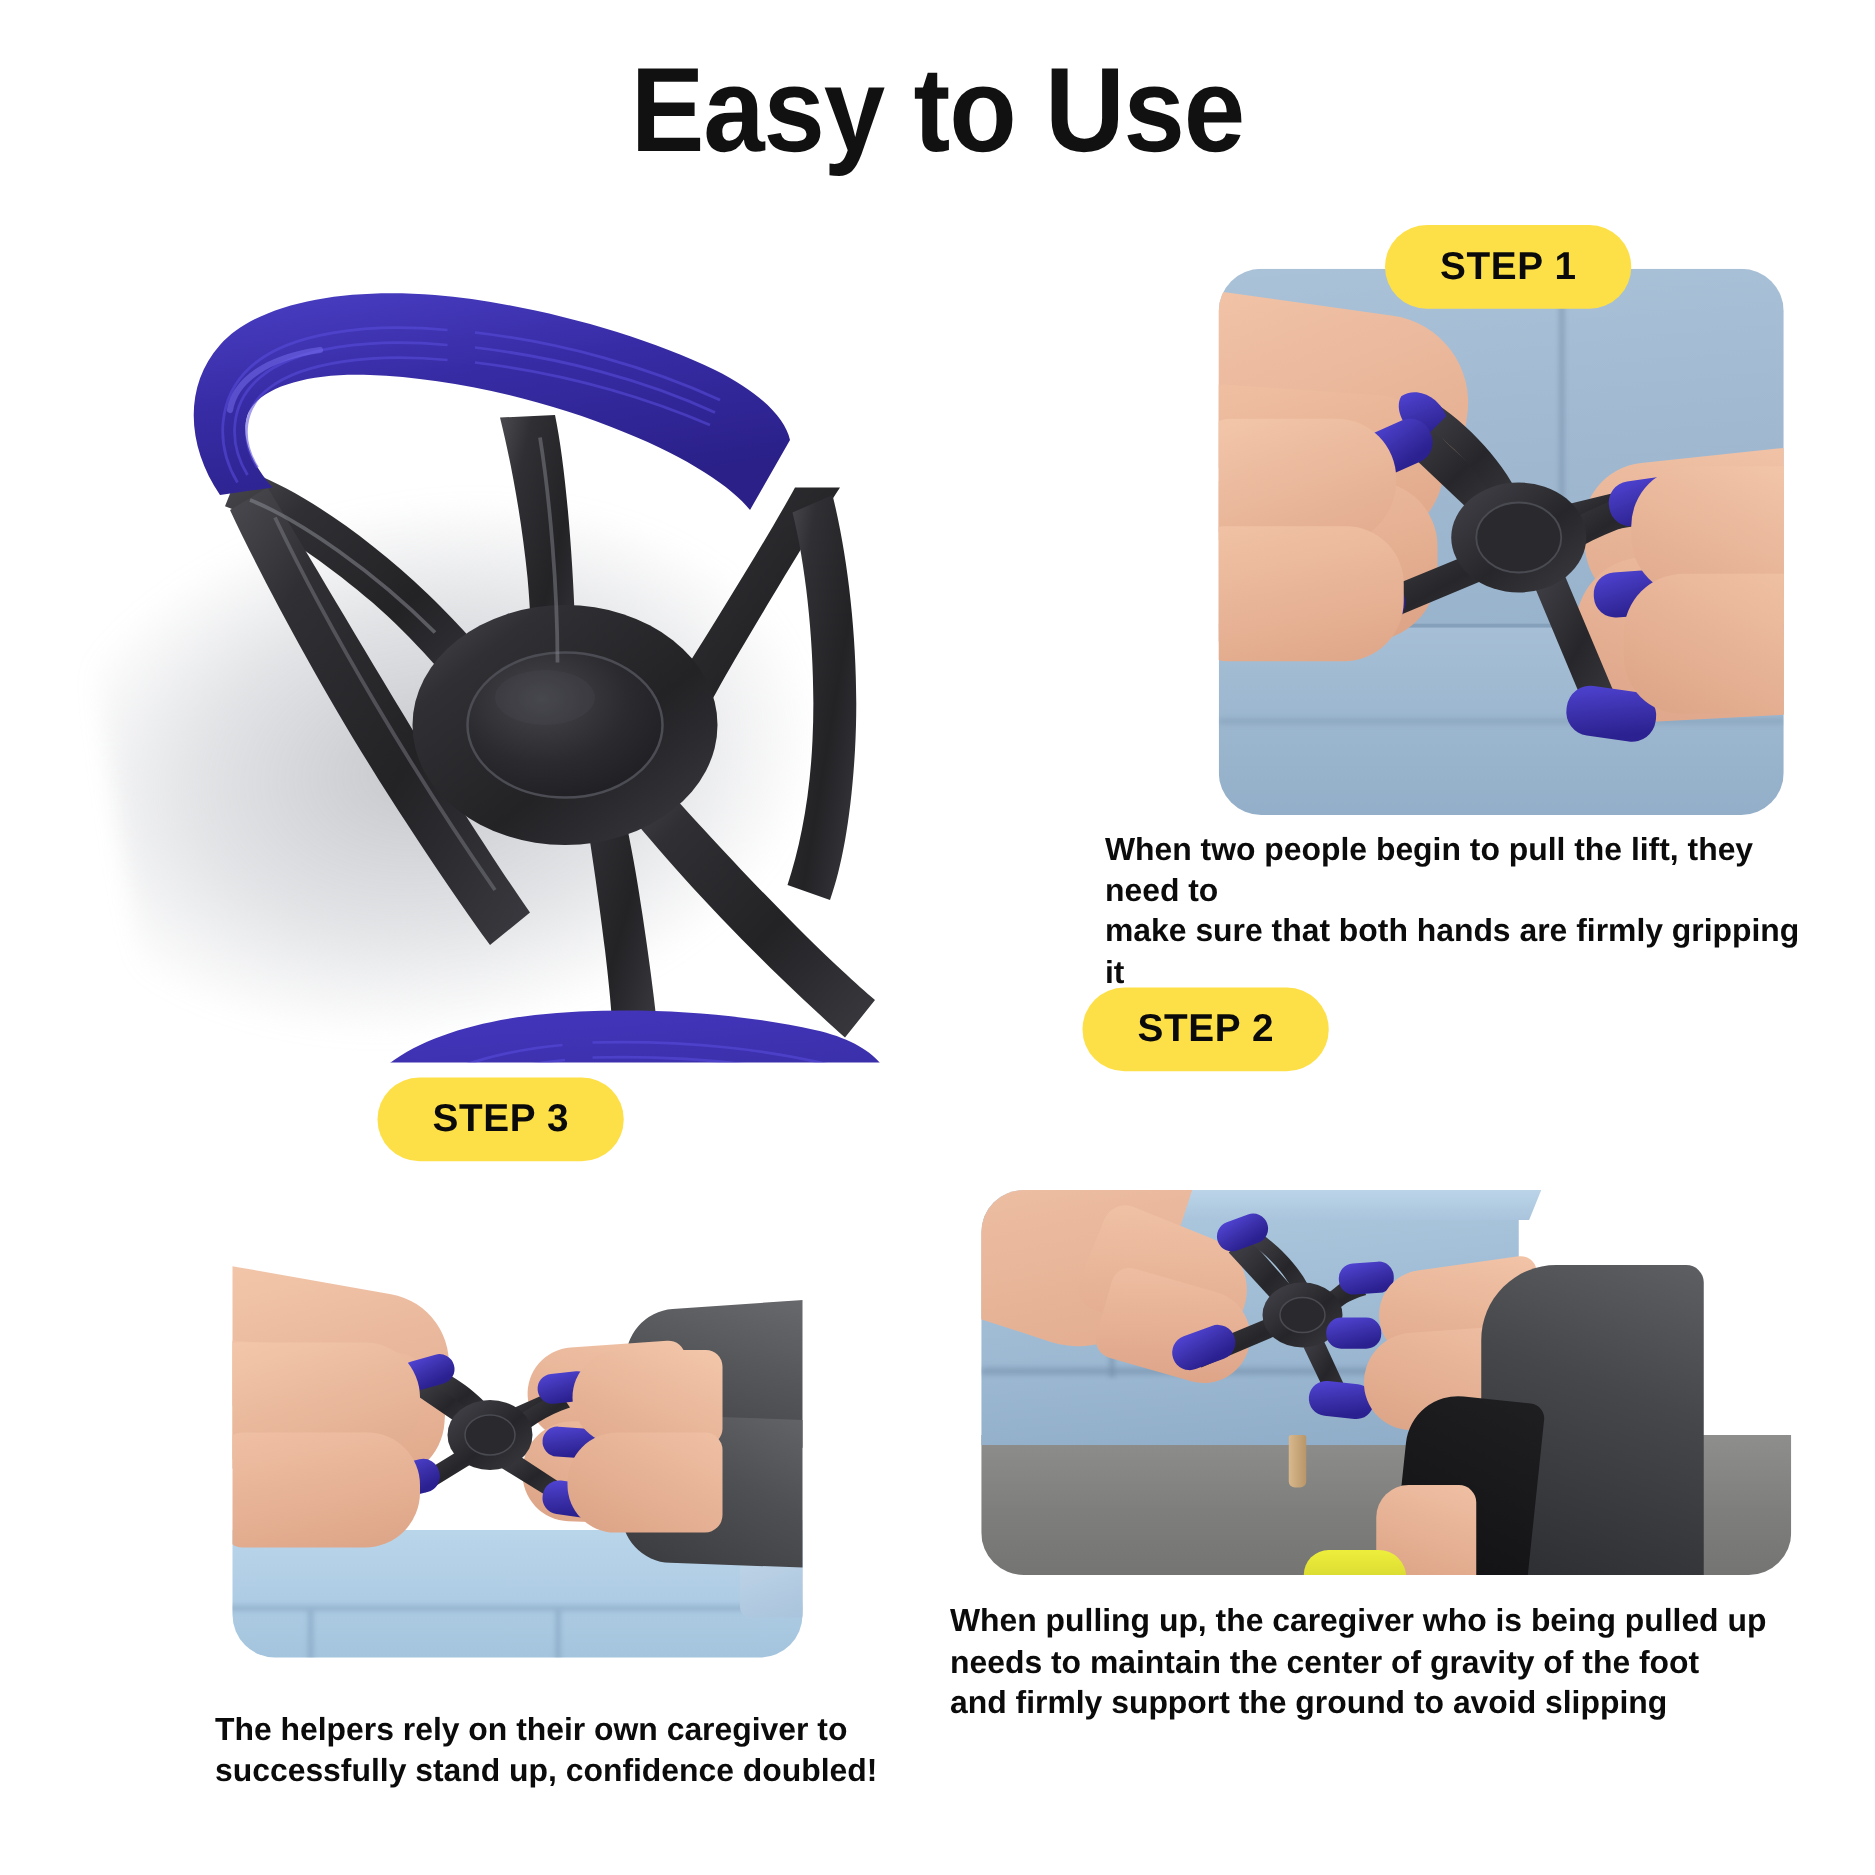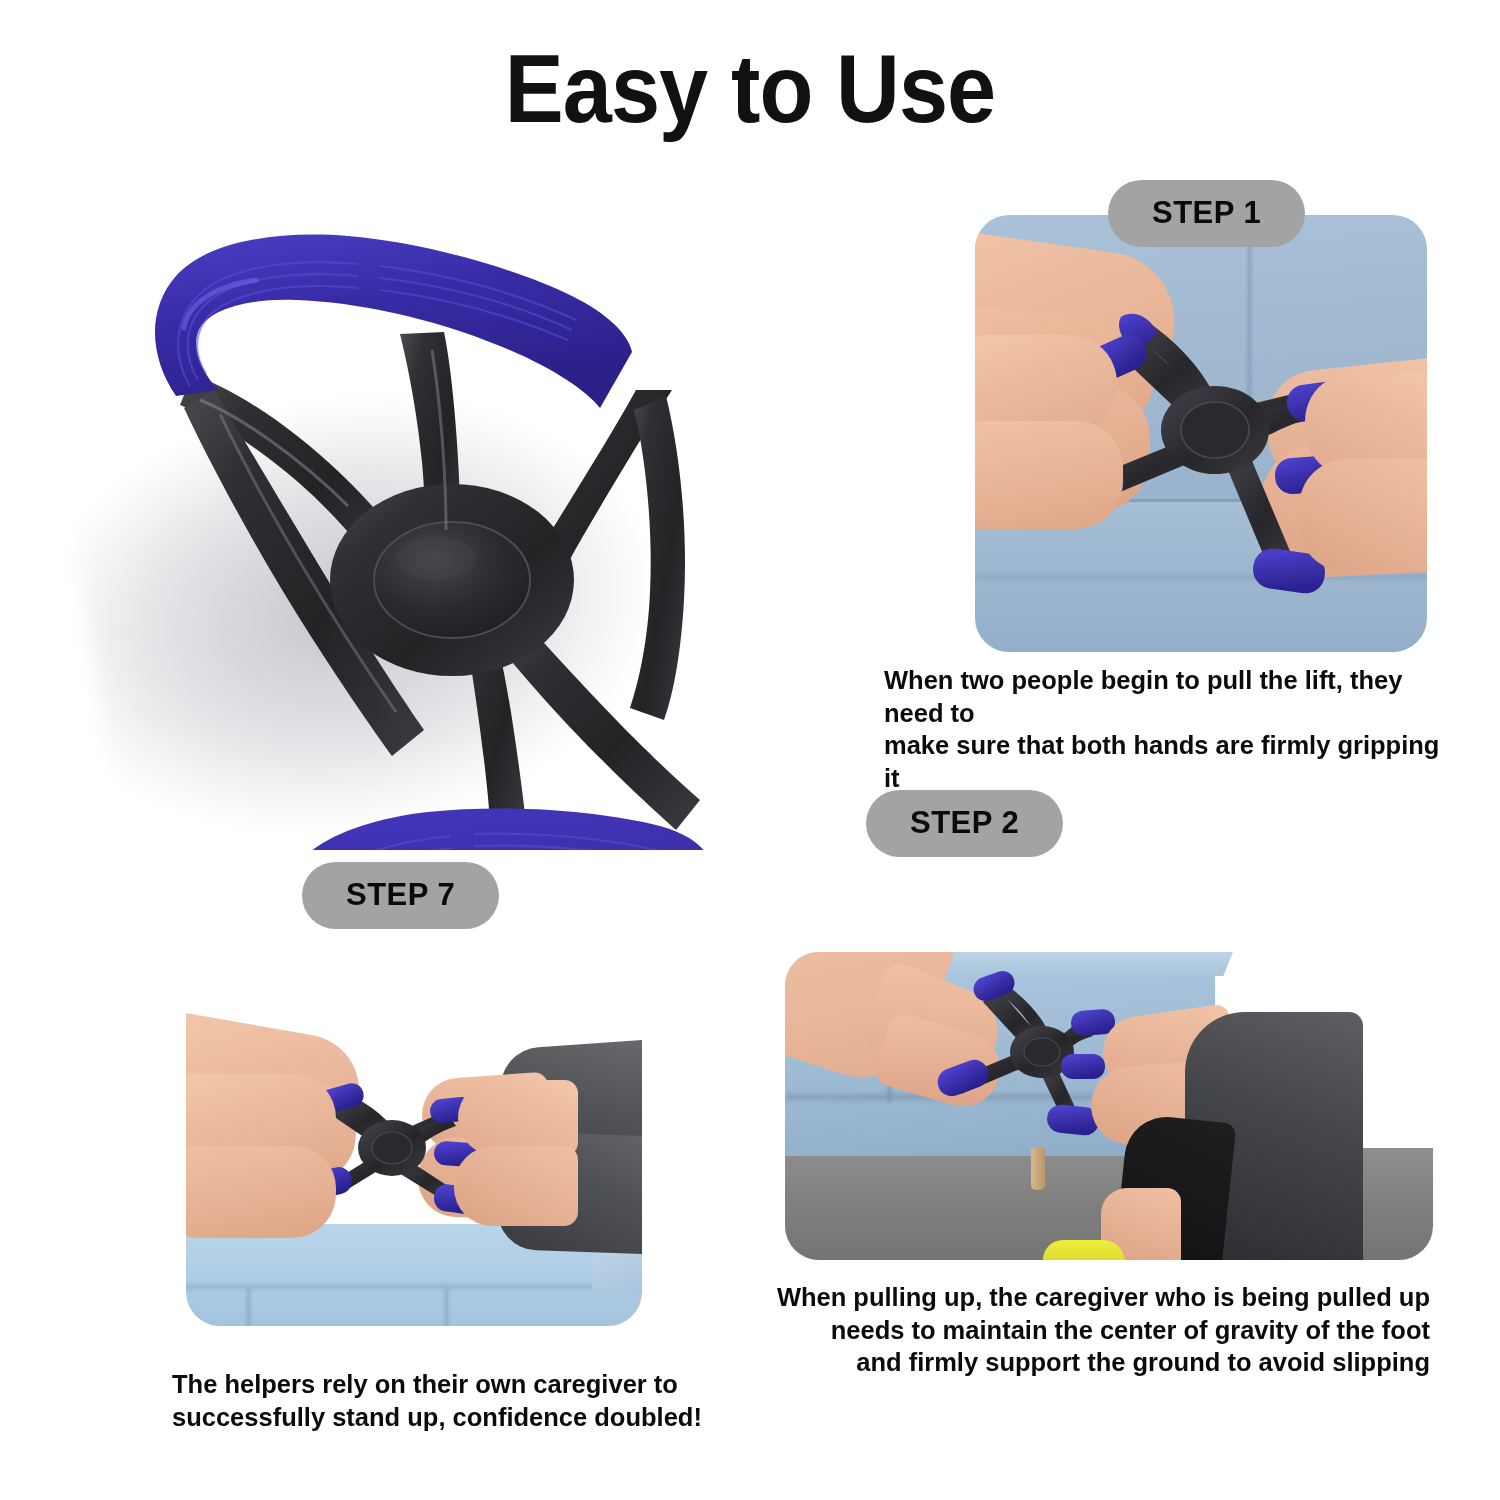--- a/index.html
+++ b/index.html
@@ -28,21 +28,21 @@
     letter-spacing: -1px;
     font-family: "Liberation Sans", sans-serif;
     transform: scaleX(0.92);
     transform-origin: center top;
     white-space: nowrap;
   }
 
   
   .step-badge {
     position: absolute;
-    background: #a3a3a3;
+    background: #fde047;
     color: #0A0A0A;
     font-size: 31px;
     font-weight: bold;
     letter-spacing: 0.5px;
     border-radius: 34px;
     padding: 15px 44px 16px 44px;
     z-index: 40;
     white-space: nowrap;
   }
 
@@ -292,21 +292,21 @@
   <div class="layer" style="left:318px;top:60px;width:130px;height:72px;background:linear-gradient(200deg,#F2C4A8,#DFA78A);border-radius:40px 14px 16px 40px;transform:rotate(-8deg);"></div>
   <div class="layer" style="left:306px;top:112px;width:140px;height:78px;background:linear-gradient(205deg,#F0C0A4,#DCA386);border-radius:42px 14px 16px 40px;transform:rotate(-4deg);"></div>
   <div class="layer" style="left:400px;top:60px;width:178px;height:250px;background:linear-gradient(200deg,#5E5F63 0%,#46474B 40%,#2C2D31 100%);border-radius:60px 14px 0 0;"></div>
   <div class="layer" style="left:336px;top:166px;width:108px;height:150px;background:linear-gradient(200deg,#1F1F22,#111113);border-radius:42px 12px 0 0;transform:rotate(6deg);"></div>
   <div class="layer" style="left:316px;top:236px;width:80px;height:80px;background:linear-gradient(200deg,#F0C0A4,#DBA184);border-radius:26px 14px 0 0;"></div>
   <div class="layer" style="left:258px;top:288px;width:82px;height:32px;background:linear-gradient(180deg,#EDEE3C,#D2D32C);border-radius:20px 22px 6px 6px;"></div>
 </div>
 
 <div class="step-badge" style="left:866px; top:790px;">STEP 2</div>
 
-<div class="caption" style="left:760px; top:1281px; width:670px;text-align:right;">When pulling up, the caregiver who is being pulled up
+<div class="caption" style="left:760px; top:1281px; width:670px;">When pulling up, the caregiver who is being pulled up
 needs to maintain the center of gravity of the foot
 and firmly support the ground to avoid slipping</div>
 
 <div class="photo" id="photo-step3" style="left:186px; top:898px; width:456px; height:428px;">
   <div class="layer" style="left:0;top:0;width:456px;height:428px;background:#FFFFFF;"></div>
 
   <div class="layer" style="left:-10px;top:326px;width:480px;height:110px;background:linear-gradient(180deg,#B9D5EA 0%,#AECCE4 50%,#A2C3DC 100%);"></div>
   <div class="layer" style="left:-10px;top:386px;width:480px;height:5px;background:rgba(130,160,190,0.5);filter:blur(2px);"></div>
   <div class="layer" style="left:60px;top:390px;width:5px;height:44px;background:rgba(130,160,190,0.5);filter:blur(1.5px);"></div>
   <div class="layer" style="left:258px;top:390px;width:5px;height:44px;background:rgba(130,160,190,0.5);filter:blur(1.5px);"></div>
@@ -347,16 +347,16 @@
     <rect x="248" y="244" width="44" height="24" rx="12" transform="rotate(4 270 256)" fill="url(#devBlue3)"></rect>
     <rect x="248" y="288" width="50" height="27" rx="13" transform="rotate(8 273 301)" fill="url(#devBlue3)"></rect>
   </svg>
 
   <div class="layer" style="left:-10px;top:176px;width:160px;height:94px;background:linear-gradient(162deg,#F3C7AB,#E0AA8D);border-radius:14px 44px 44px 14px;"></div>
   <div class="layer" style="left:-6px;top:248px;width:156px;height:92px;background:linear-gradient(168deg,#F0C0A4,#DDA487);border-radius:14px 42px 44px 14px;"></div>
   <div class="layer" style="left:272px;top:182px;width:120px;height:76px;background:linear-gradient(205deg,#F3C6AA,#E0A98C);border-radius:40px 14px 14px 40px;"></div>
   <div class="layer" style="left:268px;top:248px;width:124px;height:80px;background:linear-gradient(208deg,#F0C0A4,#DBA285);border-radius:40px 14px 14px 38px;"></div>
 </div>
 
-<div class="step-badge" style="left:302px; top:862px;">STEP 7</div>
+<div class="step-badge" style="left:302px; top:862px;">STEP 3</div>
 
 <div class="caption" style="left:172px; top:1368px; width:560px;">The helpers rely on their own caregiver to
 successfully stand up, confidence doubled!</div>
 
 </body></html>

